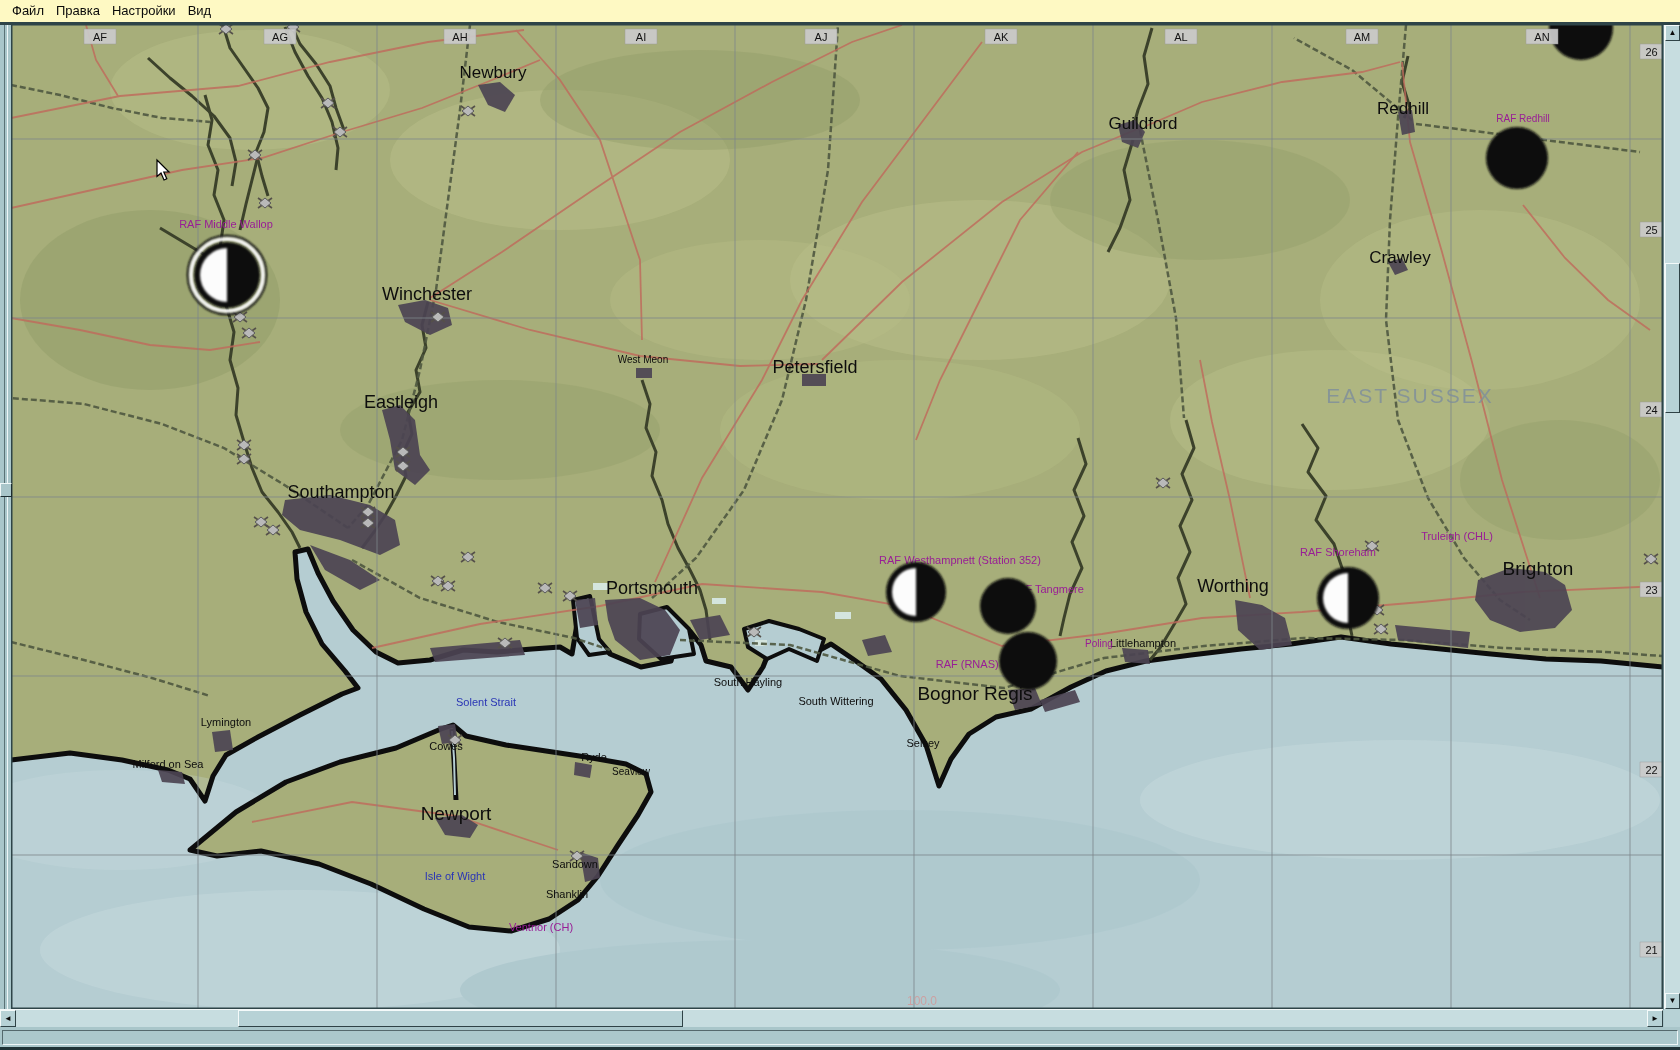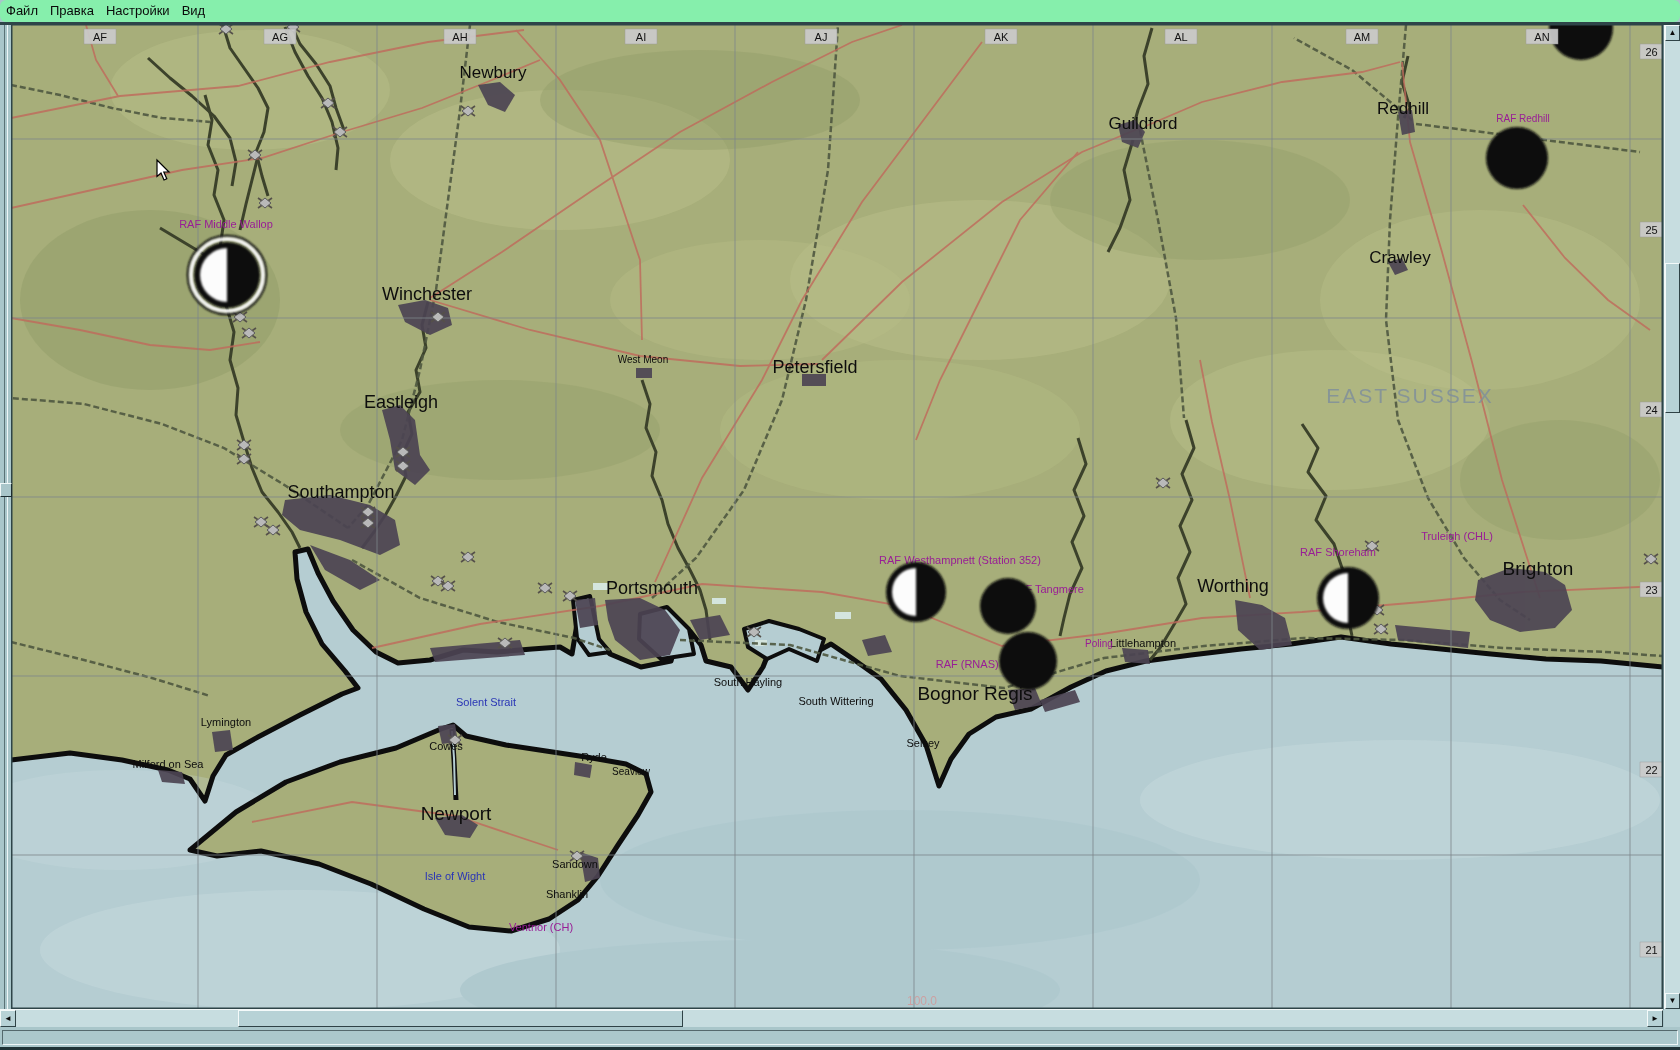--- a/index.html
+++ b/index.html
@@ -1,21 +1,21 @@
 <!DOCTYPE html>
 <html><head>
 <meta charset="utf-8">
 <style>
   html,body{margin:0;padding:0;background:#20343a;}
   #screen{position:relative;width:1680px;height:1050px;overflow:hidden;
           font-family:"Liberation Sans",sans-serif;background:#a9c6ca;}
   
-  #menubar{position:absolute;left:0;top:0;width:1680px;height:22px;background:#86efac;
-           display:flex;align-items:center;box-sizing:border-box;
-           font-size:13px;color:#0a0a0a;z-index:30;border-radius:6px;}
+  #menubar{position:absolute;left:0;top:0;width:1680px;height:22px;background:#fef9c3;
+           display:flex;align-items:center;padding-left:6px;box-sizing:border-box;
+           font-size:13px;color:#0a0a0a;z-index:30;}
   #menubar .mi{padding:1px 6px 2px 6px;cursor:default;}
   #menutopline{position:absolute;left:0;top:22px;width:1680px;height:3px;background:#2e4448;z-index:30;}
   
   #mapsvg{position:absolute;left:0;top:0;z-index:10;}
   
   #leftstrip{position:absolute;left:0;top:25px;width:11px;height:984px;background:#a9c6ca;z-index:25;}
   #leftgroove{position:absolute;left:4px;top:0;width:2px;height:984px;
               border-left:1px solid #5a7276;border-right:1px solid #eef6f7;}
   #lefthandle{position:absolute;left:0;top:458px;width:10px;height:12px;background:#a9c6ca;
               border-top:1px solid #f0f8f8;border-left:1px solid #f0f8f8;

